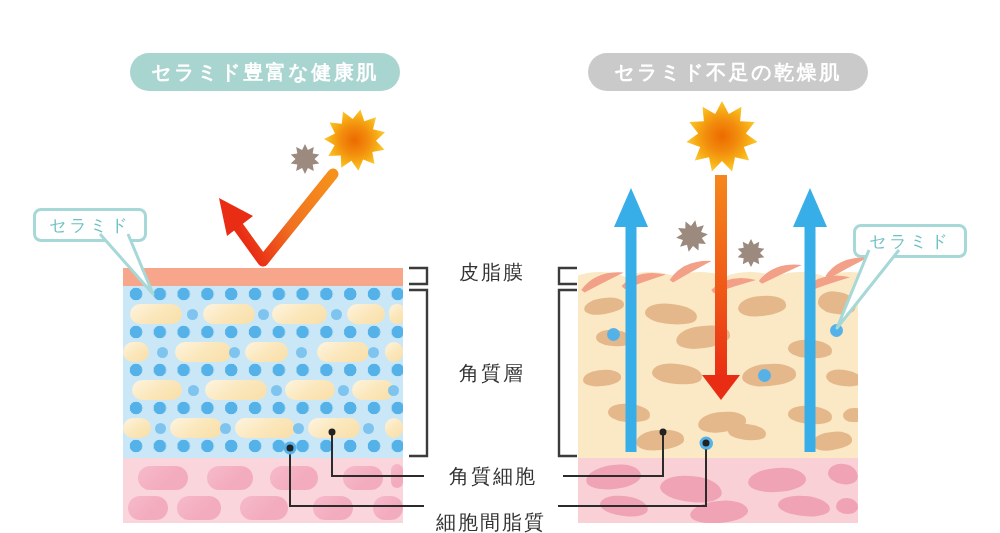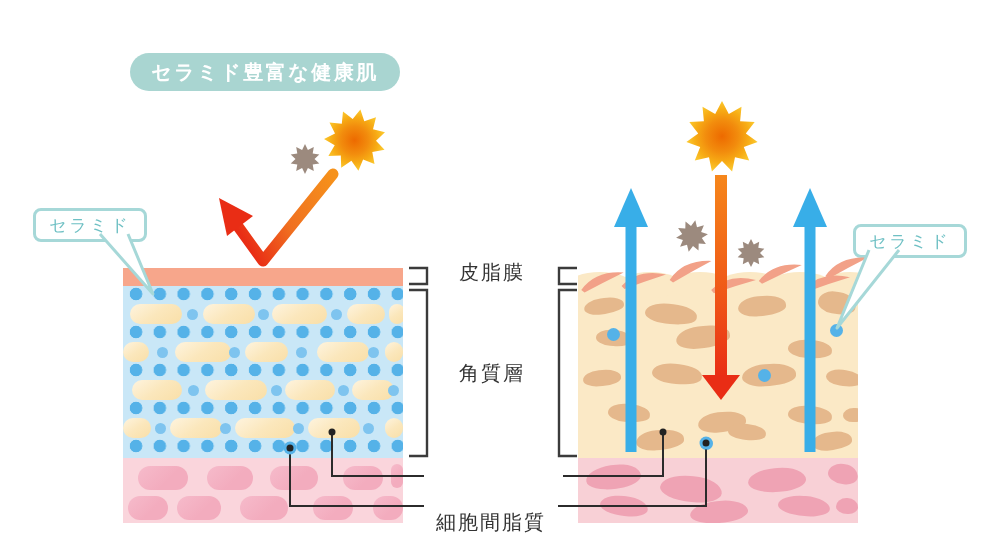--- a/index.html
+++ b/index.html
@@ -48,20 +48,21 @@
   .bdot{position:absolute;width:13px;height:13px;border-radius:50%;background:var(--dot_blue);}
 
   #overlay{position:absolute;left:0;top:0;z-index:5;pointer-events:none;}
 </style>
 </head>
 <body>
 
 <div id="stage">
 
   <div id="badge-healthy" class="badge">セラミド豊富な健康肌</div>
+  <div id="badge-dry" class="badge">セラミド不足の乾燥肌</div>
 
   <div id="panel-left" class="panel">
     <div class="sebum"></div>
     <div class="sc" id="sc-left">
         <div class="ccell" style="left: 7px; top: 18px; width: 52px;"></div>
         <div class="ccell" style="left: 80px; top: 18px; width: 52px;"></div>
         <div class="ccell" style="left: 149px; top: 18px; width: 55px;"></div>
         <div class="ccell" style="left: 224px; top: 18px; width: 38px;"></div>
         <div class="ccell" style="left: 266px; top: 18px; width: 16px;"></div>
         <div class="ccell" style="left: 0px; top: 56px; width: 26px;"></div>
@@ -144,20 +145,21 @@
       <div class="pblob" style="left: 170px; top: 200px; width: 58px; height: 24px; transform: rotate(-5deg);"></div>
       <div class="pblob" style="left: 250px; top: 196px; width: 30px; height: 20px; transform: rotate(8deg);"></div>
       <div class="pblob" style="left: 22px; top: 228px; width: 48px; height: 20px; transform: rotate(6deg);"></div>
       <div class="pblob" style="left: 112px; top: 233px; width: 58px; height: 22px; transform: rotate(-6deg);"></div>
       <div class="pblob" style="left: 200px; top: 228px; width: 52px; height: 20px; transform: rotate(4deg);"></div>
       <div class="pblob" style="left: 258px; top: 230px; width: 22px; height: 16px; transform: rotate(0deg);"></div>
     </div>
 
   <div class="mid-label" style="left:492px;top:244px;font-family:Liberation Serif, serif;">皮脂膜</div>
   <div class="mid-label" style="left:492px;top:345px;">角質層</div>
+  <div class="mid-label" style="left:493px;top:448px;">角質細胞</div>
   <div class="mid-label" style="left:491px;top:494px;">細胞間脂質</div>
 
   <div id="bubble-left" class="bubble">セラミド</div>
   <div id="bubble-right" class="bubble">セラミド</div>
 
   <svg id="overlay" width="1000" height="533" viewBox="0 0 1000 533">
     <defs>
       <radialGradient id="sunG" cx="0.5" cy="0.5" r="0.5">
         <stop offset="0%" style="stop-color:var(--sun_core)"></stop>
         <stop offset="45%" style="stop-color:#F28C0D"></stop>

